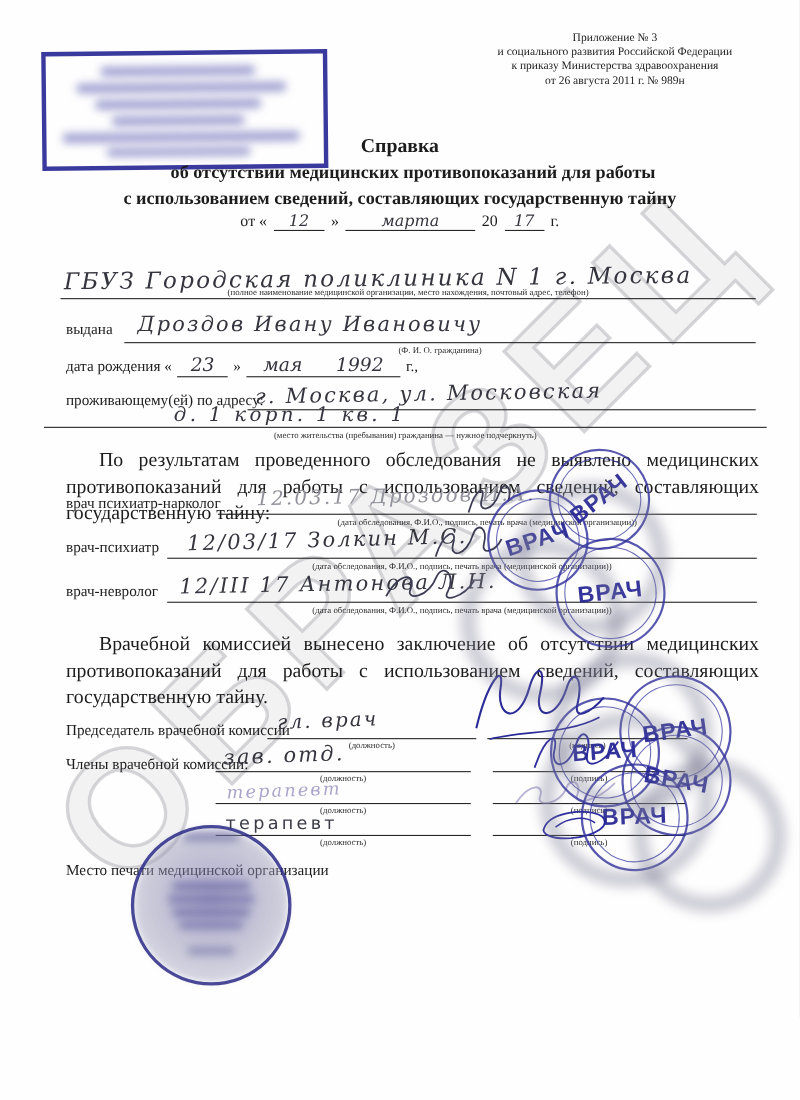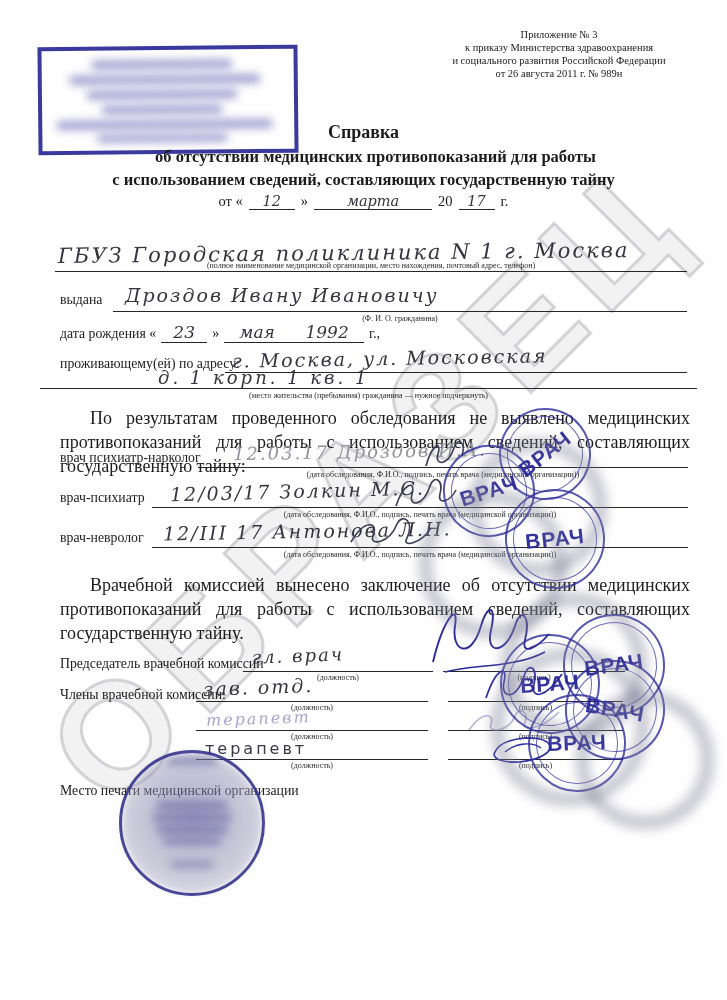--- a/index.html
+++ b/index.html
@@ -95,22 +95,22 @@
 </style>
 </head>
 <body>
 
 <div class="page">
 
   <div class="watermark">ОБРАЗЕЦ</div>
 
   <div class="appendix">
     <div>Приложение № 3</div>
+    <div>и социального развития Российской Федерации</div>
     <div>к приказу Министерства здравоохранения</div>
-    <div>и социального развития Российской Федерации</div>
     <div>от 26 августа 2011 г. № 989н</div>
   </div>
 
   <div class="rect-stamp">
     <div class="rs-line" style="left:50px;top:10px;width:140px;height:9px;"></div>
     <div class="rs-line" style="left:28px;top:25px;width:190px;height:9px;"></div>
     <div class="rs-line" style="left:45px;top:40px;width:150px;height:9px;"></div>
     <div class="rs-line" style="left:60px;top:55px;width:120px;height:9px;"></div>
     <div class="rs-line" style="left:15px;top:70px;width:215px;height:9px;"></div>
     <div class="rs-line" style="left:55px;top:84px;width:130px;height:8px;"></div>

